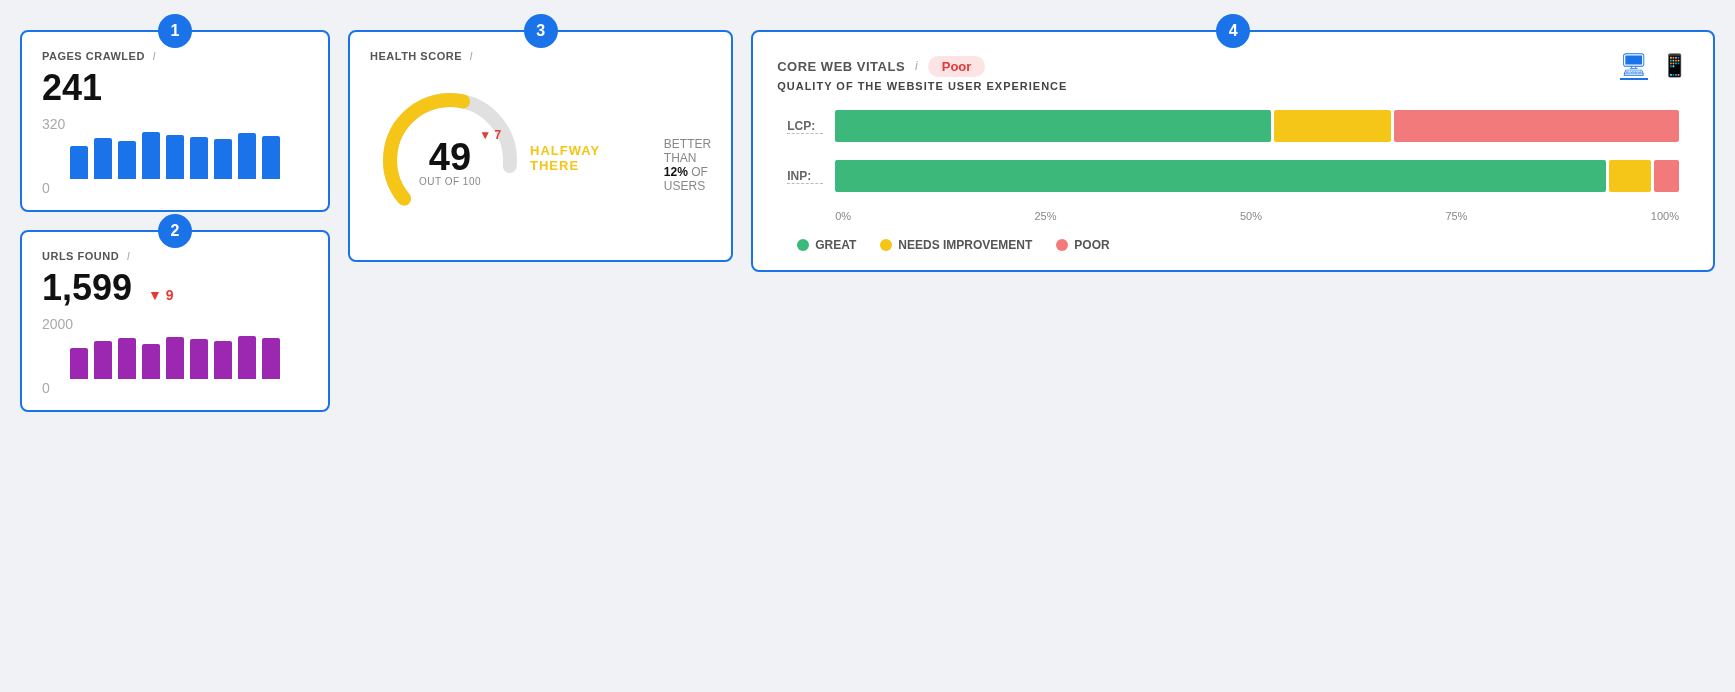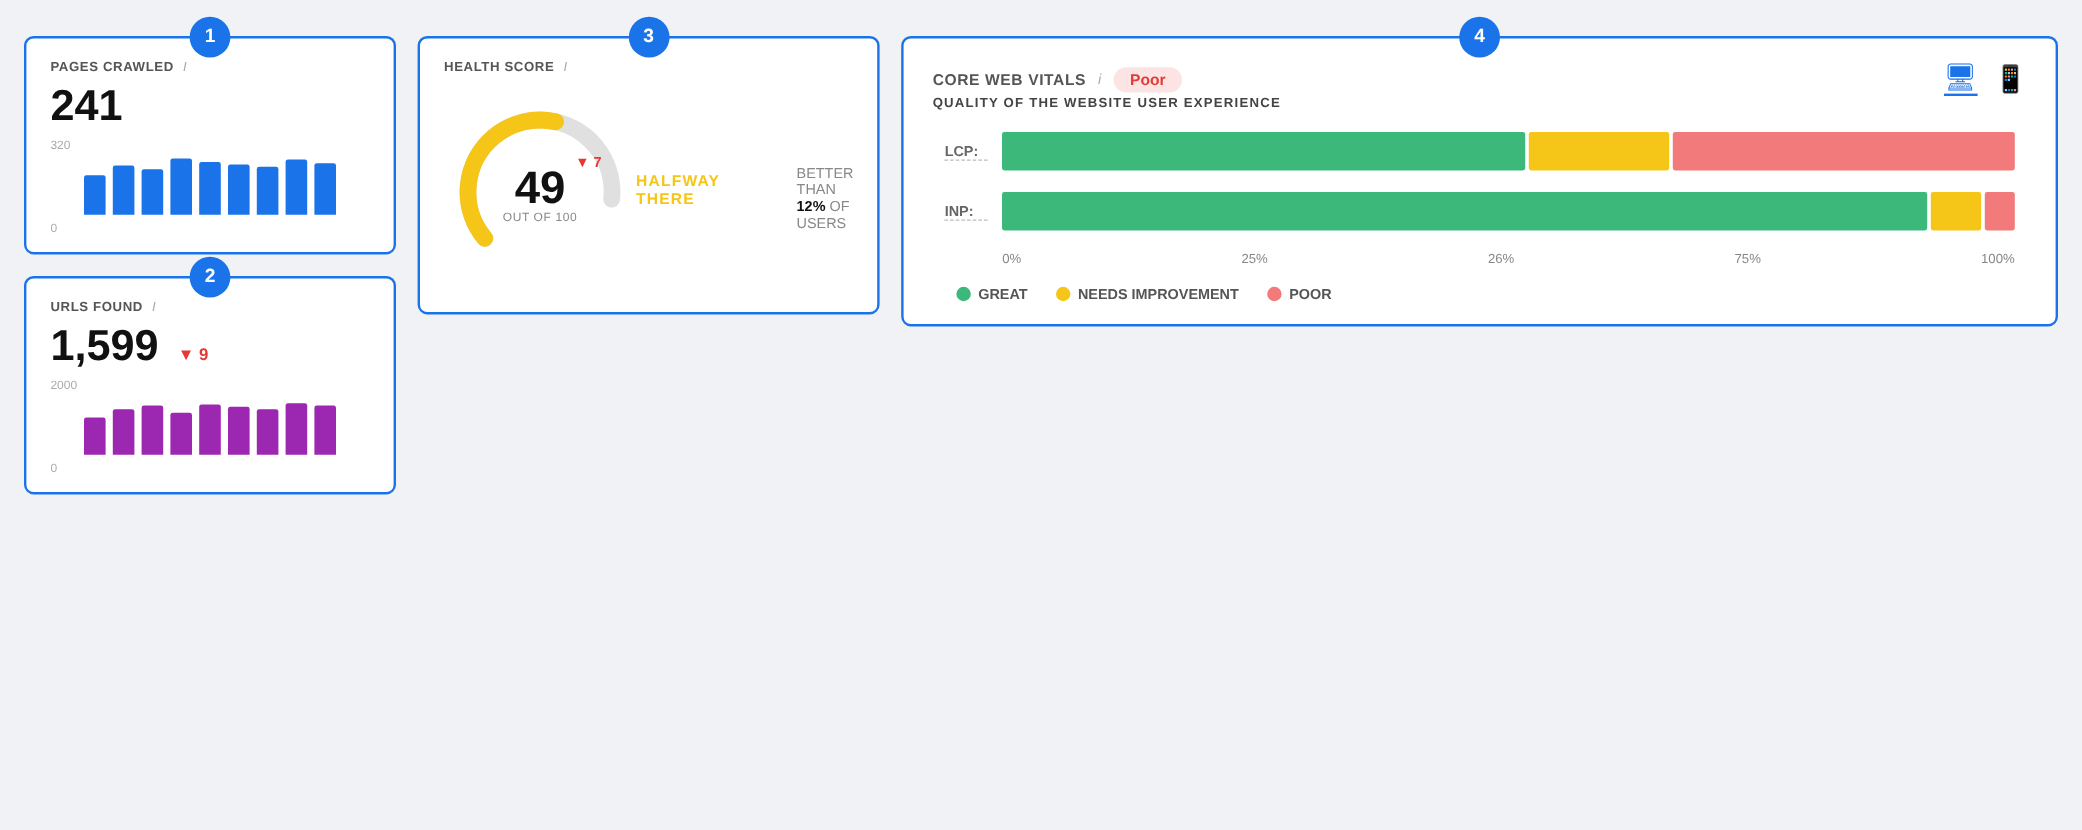--- a/index.html
+++ b/index.html
@@ -70,21 +70,21 @@
       font-size: 14px;
       color: #e53935;
       font-weight: 600;
       margin-left: 6px;
     }
     .bar-chart {
       position: relative;
       height: 80px;
     }
     .bar-chart .y-label {
-      font-size: 10px;
+      font-size: 14px;
       color: #aaa;
       position: absolute;
       left: 0;
     }
     .bar-chart .y-label.top { top: 0; }
     .bar-chart .y-label.bottom { bottom: 0; }
     .bars-container {
       display: flex;
       align-items: flex-end;
       gap: 6px;
@@ -423,21 +423,21 @@
           <div class="vital-seg seg-green" style="width:92%"></div>
           <div class="vital-seg seg-yellow" style="width:5%"></div>
           <div class="vital-seg seg-red" style="width:3%"></div>
         </div>
       </div>
 
 
       <div class="x-axis">
         <span class="x-label">0%</span>
         <span class="x-label">25%</span>
-        <span class="x-label">26%</span>
+        <span class="x-label">50%</span>
         <span class="x-label">75%</span>
         <span class="x-label">100%</span>
       </div>
 
       <div class="legend">
         <div class="legend-item">
           <div class="legend-dot" style="background:#3cb97a;"></div>
           <span>GREAT</span>
         </div>
         <div class="legend-item">

